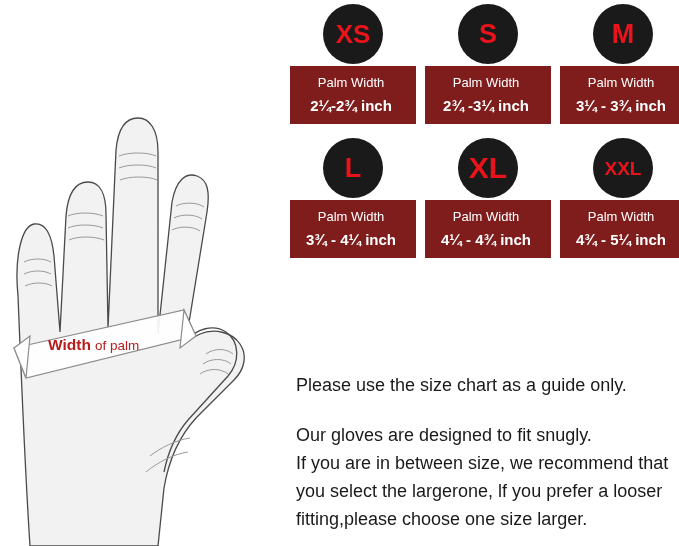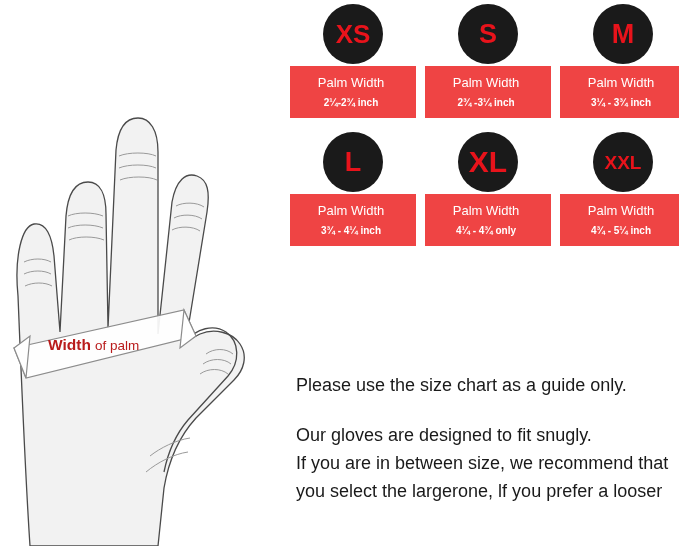--- a/index.html
+++ b/index.html
@@ -67,31 +67,31 @@
     line-height: 1;
   }
   .badge.sz-xs { font-size: 26px; }
   .badge.sz-s  { font-size: 27px; }
   .badge.sz-m  { font-size: 27px; }
   .badge.sz-l  { font-size: 27px; }
   .badge.sz-xl { font-size: 30px; }
   .badge.sz-xxl{ font-size: 19px; }
 
   .card-body {
-    background: #ef4444;
+    background: #7f1d1d;
     color: #ffffff;
     text-align: center;
     padding: 9px 4px 10px 0;
   }
   .card-label {
     font-size: 13px;
     margin-bottom: 7px;
   }
   .card-value {
-    font-size: 10px;
+    font-size: 15px;
     font-weight: bold;
   }
 
   
   #notes {
     position: absolute;
     left: 296px;
     top: 372px;
     width: 380px;
     color: #1a1a1a;
@@ -198,35 +198,36 @@
       <div class="card-body">
         <div class="card-label">Palm Width</div>
         <div class="card-value">3¾ - 4¼ inch</div>
       </div>
     </div>
 
     <div class="size-card">
       <div class="badge sz-xl">XL</div>
       <div class="card-body">
         <div class="card-label">Palm Width</div>
-        <div class="card-value">4¼ - 4¾ only</div>
+        <div class="card-value">4¼ - 4¾ inch</div>
       </div>
     </div>
 
     <div class="size-card">
       <div class="badge sz-xxl">XXL</div>
       <div class="card-body">
         <div class="card-label">Palm Width</div>
         <div class="card-value">4¾ - 5¼ inch</div>
       </div>
     </div>
 
   </div>
 </div>
 
 <div id="notes">
   <p>Please use the size chart as a guide only.</p>
   <p class="para2">
     <span>Our gloves are designed to fit snugly.</span><br>
     <span>If you are in between size, we recommend that</span><br>
     <span>you select the largerone, lf you prefer a looser</span><br>
+    <span>fitting,please choose one size larger.</span>
   </p>
 </div>
 
 </body></html>

